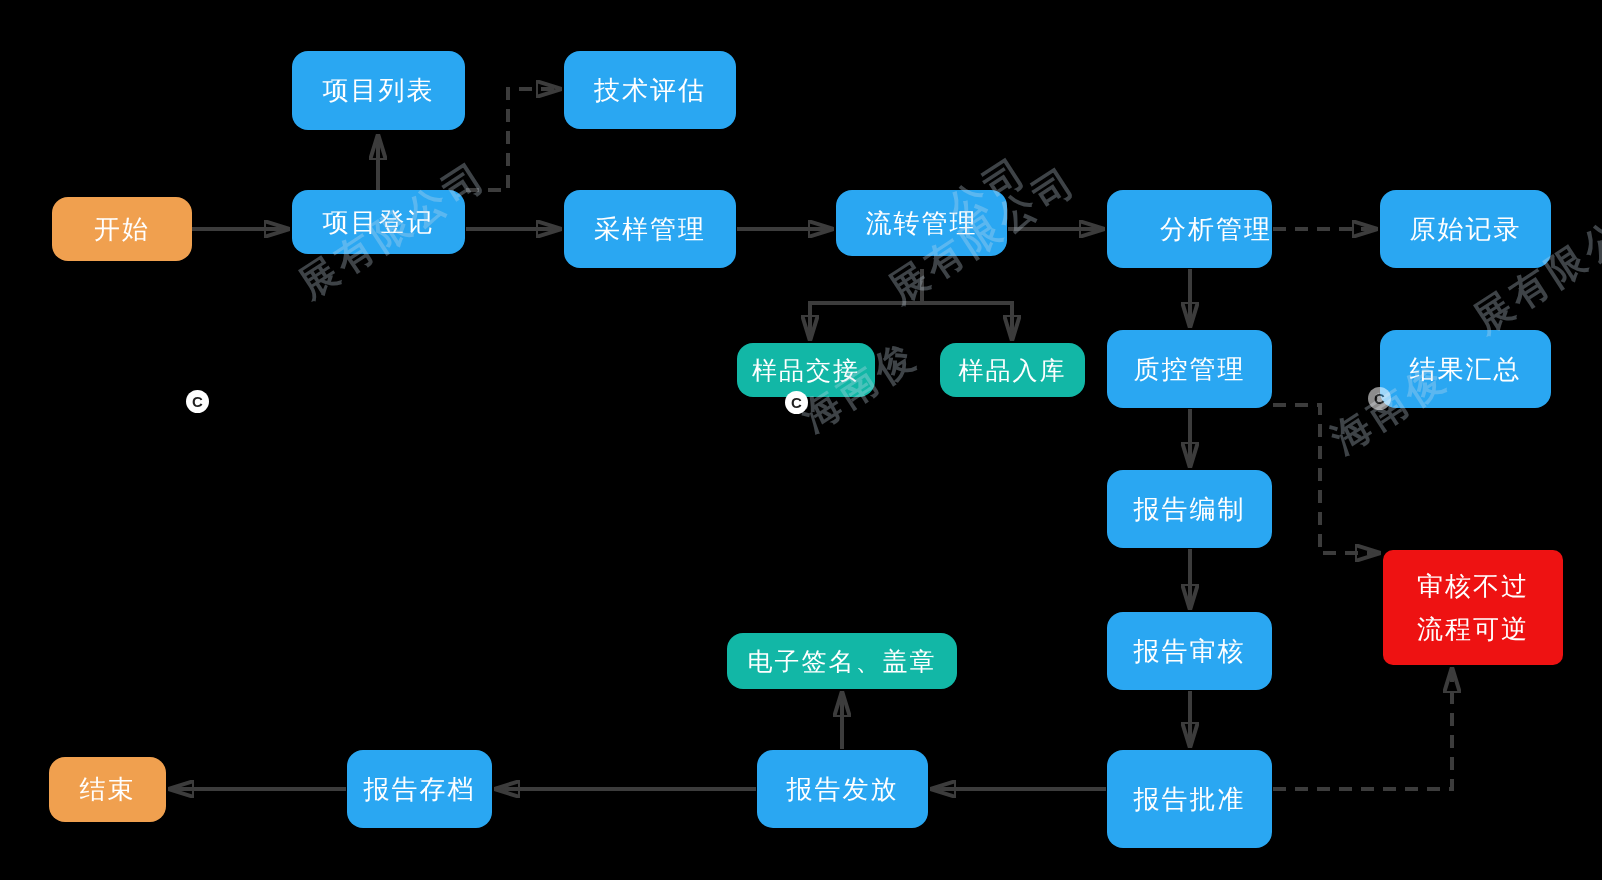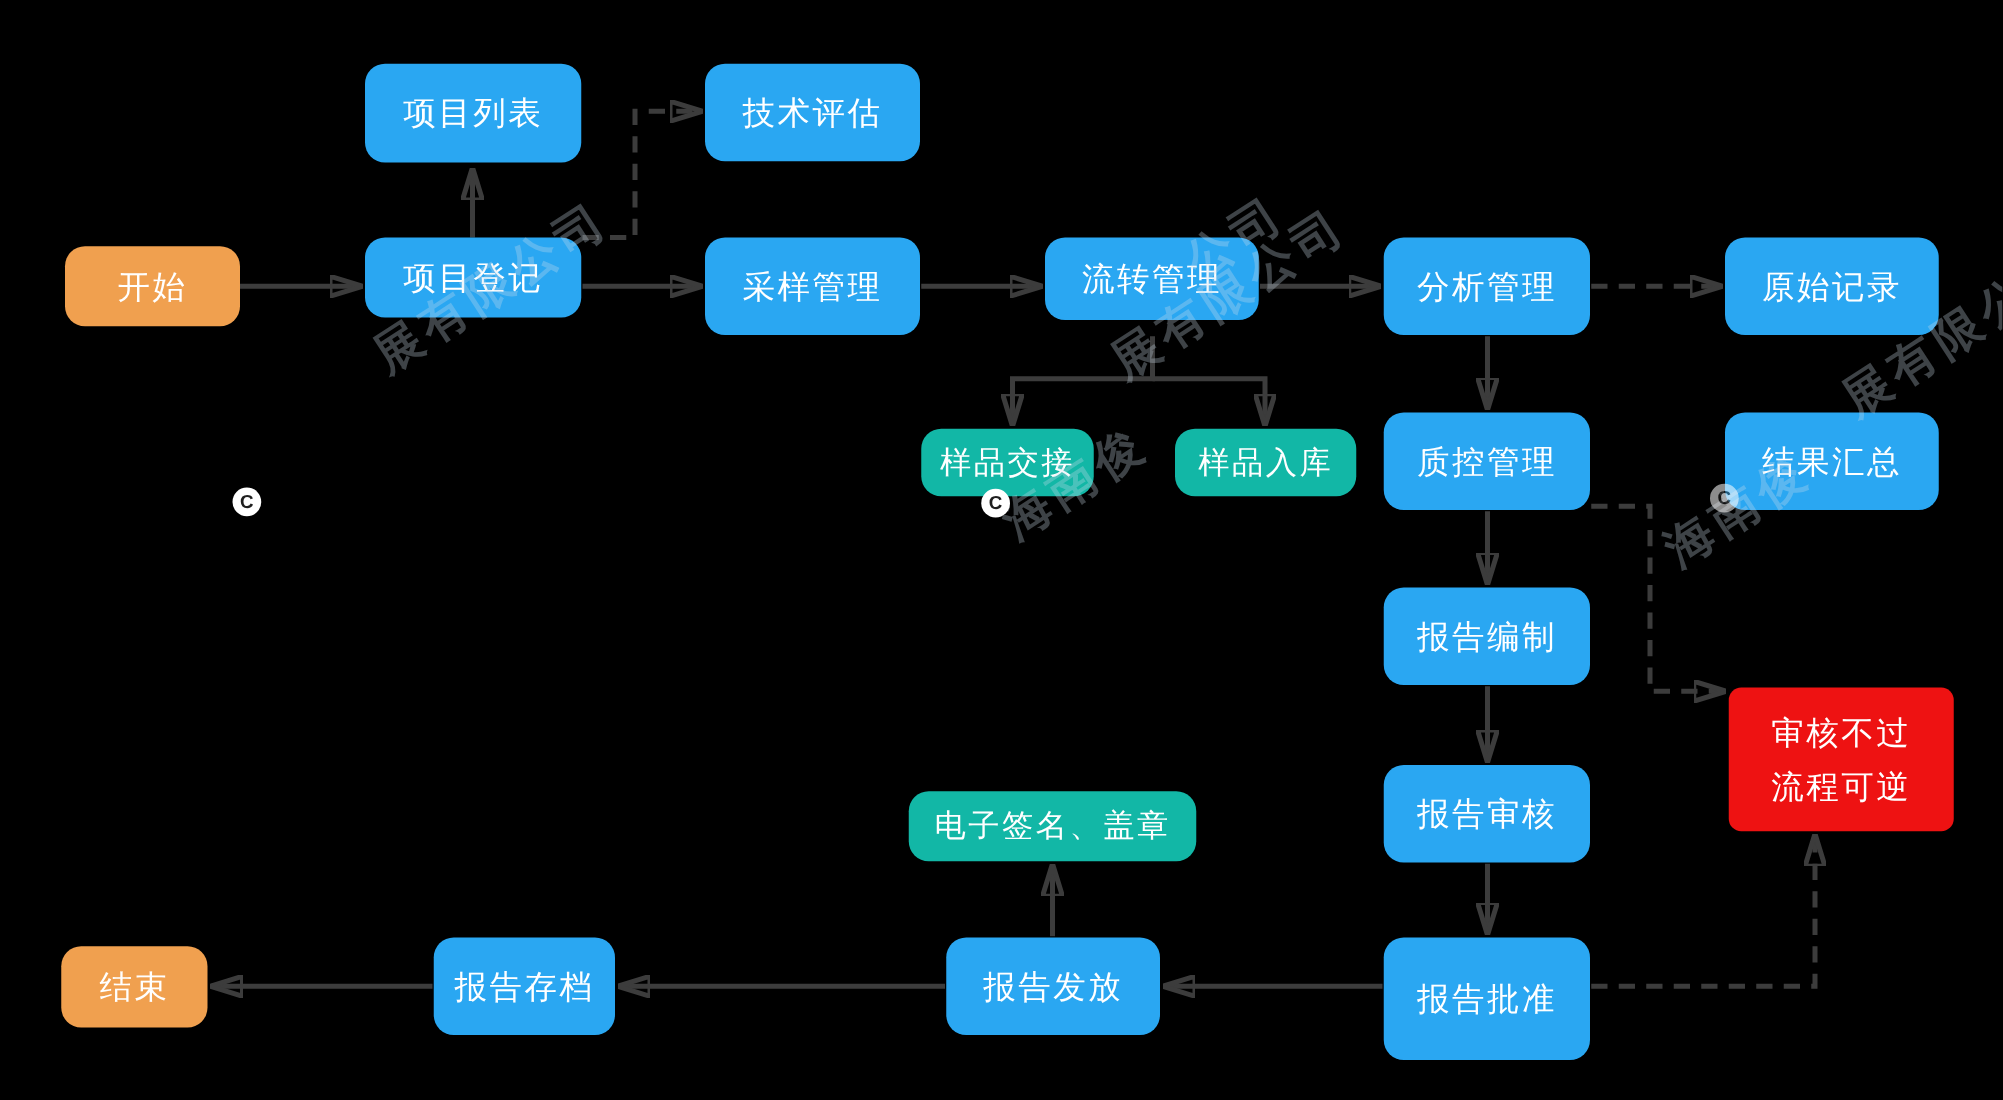--- a/index.html
+++ b/index.html
@@ -75,21 +75,21 @@
       </div>
       <div class="node process" style="left: 292px; top: 190px; width: 173px; height: 64px;">
         <div class="nline">项目登记</div>
       </div>
       <div class="node process" style="left: 564px; top: 190px; width: 172px; height: 78px;">
         <div class="nline">采样管理</div>
       </div>
       <div class="node process" style="left: 836px; top: 190px; width: 171px; height: 66px;">
         <div class="nline">流转管理</div>
       </div>
-      <div class="node process" style="left: 1107px; top: 190px; width: 165px; height: 78px;">
+      <div class="node process" style="left: 1107px; top: 190px; width: 165px; height: 78px; align-items: flex-end;">
         <div class="nline">分析管理</div>
       </div>
       <div class="node process" style="left: 1380px; top: 190px; width: 171px; height: 78px;">
         <div class="nline">原始记录</div>
       </div>
       <div class="node sub" style="left: 737px; top: 343px; width: 138px; height: 54px;">
         <div class="nline">样品交接</div>
       </div>
       <div class="node sub" style="left: 940px; top: 343px; width: 145px; height: 54px;">
         <div class="nline">样品入库</div>

